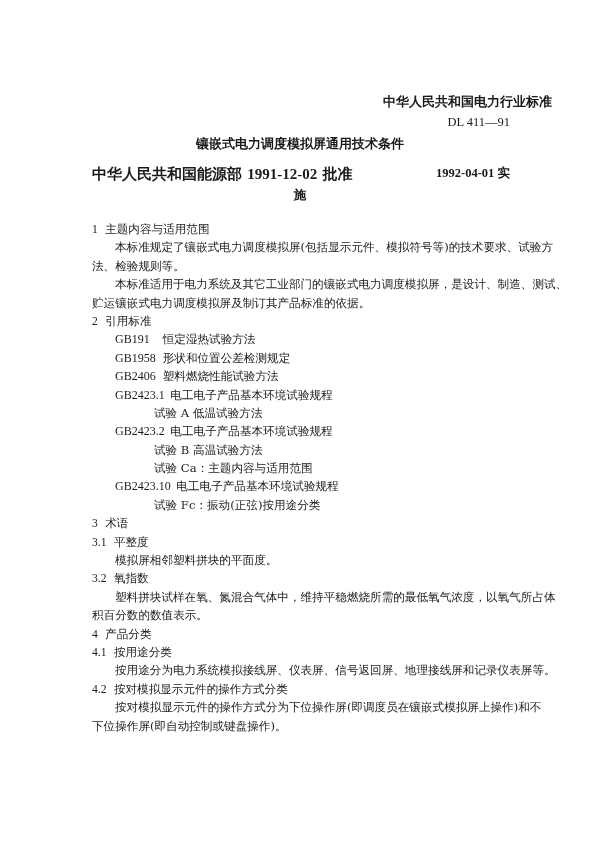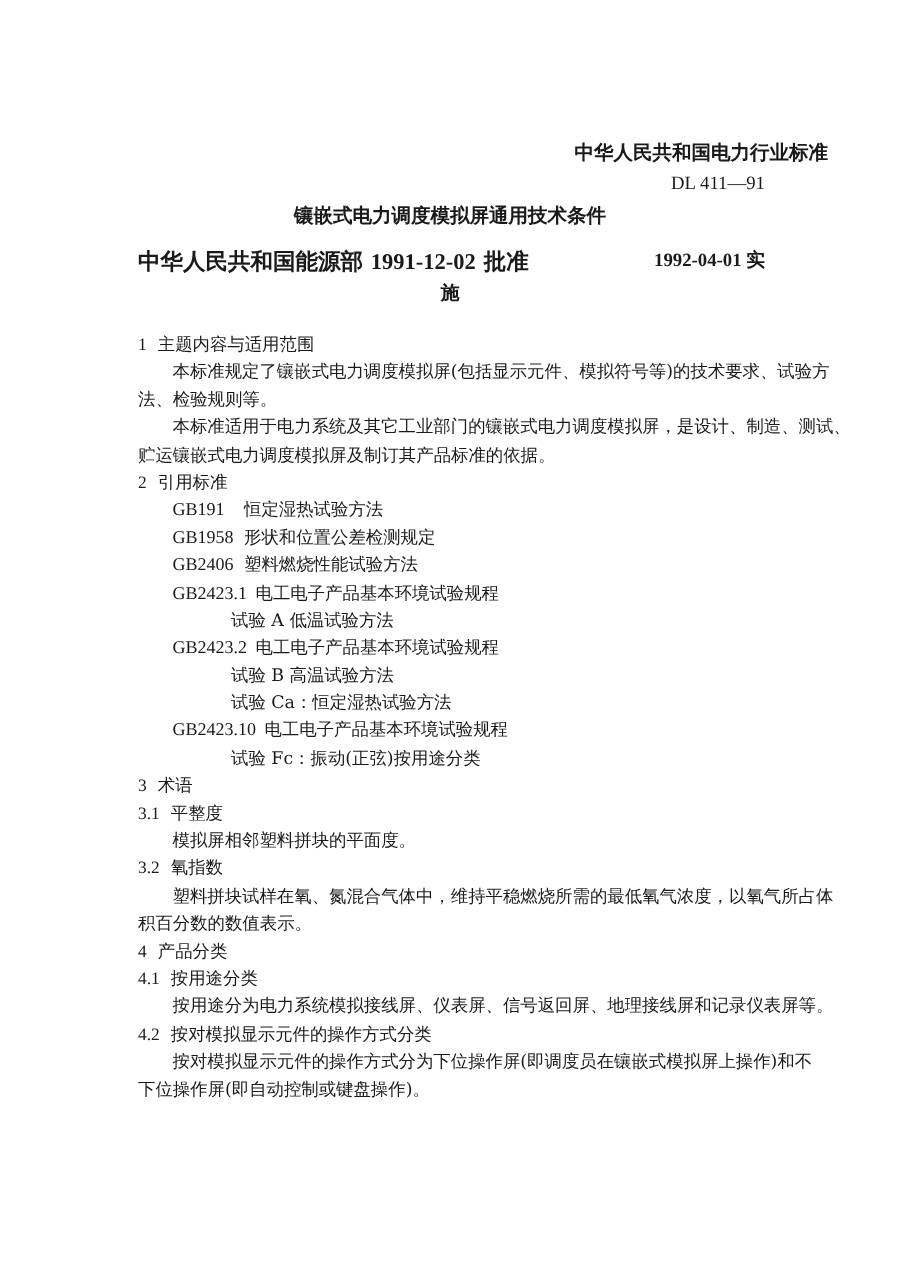--- a/index.html
+++ b/index.html
@@ -79,21 +79,21 @@
     <div class="ln ref">
       <span class="code wide">GB2423.1</span>
       <span>电工电子产品基本环境试验规程</span>
     </div>
     <div class="ln sub">试验 A  低温试验方法</div>
     <div class="ln ref">
       <span class="code wide">GB2423.2</span>
       <span>电工电子产品基本环境试验规程</span>
     </div>
     <div class="ln sub">试验 B  高温试验方法</div>
-    <div class="ln sub">试验 Ca：恒定湿热试验方法</div>
+    <div class="ln sub">试验 Ca：主题内容与适用范围</div>
     <div class="ln ref">
       <span class="code wide">GB2423.10</span>
       <span>电工电子产品基本环境试验规程</span>
     </div>
     <div class="ln sub">试验 Fc：振动(正弦)按用途分类</div>
 
     <div class="ln i0">
       <span class="num">3</span>&nbsp;
       <span>术语</span>
     </div>

